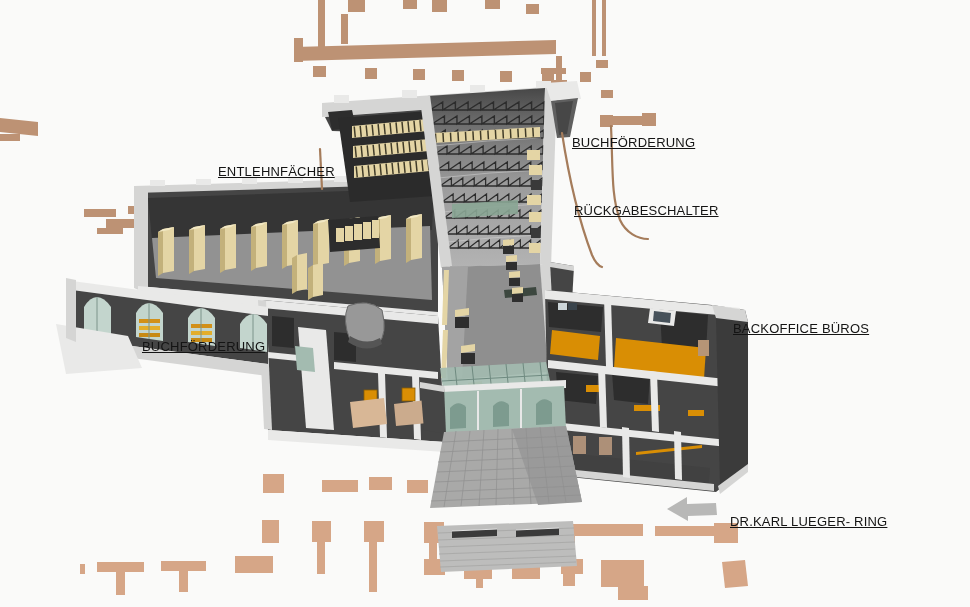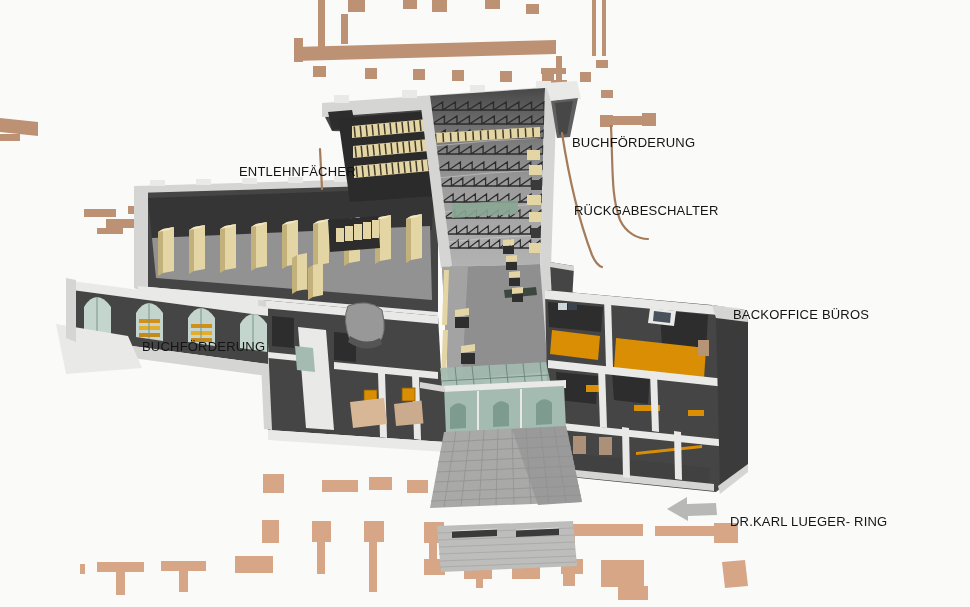--- a/index.html
+++ b/index.html
@@ -1,21 +1,21 @@
 <!DOCTYPE html>
 <html style="--background: #fafaf9; --context_tan: #bd9274; --context_tan_light: #d6a687; --wall_dark: #454545; --wall_darker: #2d2d2d; --slab_light: #d5d5d4; --cap_white: #e9e9e8; --floor_gray: #929292; --floor_orange: #d98e04; --shelf_beige: #e4d5a5; --shelf_beige_dark: #c3b17b; --glass_green: #a3bbb0; --glass_green_dark: #7d9b8f; --stone_gray: #a9a9a8; --leader_brown: #a57c5b; --arrow_gray: #b8b8b7; --label_text: #141414;"><head>
 <meta charset="utf-8">
 <style>
   html,body{margin:0;padding:0;background:#fff;}
   .scene{position:relative;width:970px;height:607px;overflow:hidden;
          background:var(--background,#fafaf9);
          font-family:"Liberation Sans", sans-serif;}
   .scene svg{position:absolute;left:0;top:0;}
   .label{position:absolute;font-size:13px;line-height:14px;letter-spacing:.2px;
-         color:var(--label_text,#141414);white-space:nowrap;}
+         color:var(--label_text,#141414);white-space:nowrap;text-decoration:underline;}
   .tan{fill:var(--context_tan)} .tan2{fill:var(--context_tan_light)}
   .wall{fill:var(--wall_dark)} .walld{fill:var(--wall_darker)}
   .cap{fill:var(--slab_light)} .capw{fill:var(--cap_white)}
   .floor{fill:var(--floor_gray)} .orange{fill:var(--floor_orange)}
   .beige{fill:var(--shelf_beige)} .beiged{fill:var(--shelf_beige_dark)}
   .glass{fill:var(--glass_green)} .glassd{fill:var(--glass_green_dark)}
   .stone{fill:var(--stone_gray)}
   .brown{stroke:var(--leader_brown);stroke-width:2.2;fill:none;stroke-linecap:round}
   .arrow{fill:var(--arrow_gray)}
 </style>
@@ -357,19 +357,19 @@
 
   <g>
     <path class="brown" d="M562,133 C570,185 581,226 592,255 C595,262 599,266 602,267"></path>
     <path class="brown" d="M611,126 C613,168 611,196 620,220 C626,233 638,239 648,239"></path>
     <path class="brown" d="M320,149 L322,189"></path>
   </g>
 
   <polygon class="arrow" points="667,509 687,497 687,504 716,503 717,515 688,516 688,521"></polygon>
 </svg>
 
-  <div class="label" style="left:239px;top:165px">ENTLEHNFÄCHER</div>
+  <div class="label" style="left:218px;top:165px">ENTLEHNFÄCHER</div>
   <div class="label" style="left:572px;top:136px">BUCHFÖRDERUNG</div>
   <div class="label" style="left:574px;top:204px">RÜCKGABESCHALTER</div>
-  <div class="label" style="left:733px;top:308px">BACKOFFICE BÜROS</div>
+  <div class="label" style="left:733px;top:322px">BACKOFFICE BÜROS</div>
   <div class="label" style="left:142px;top:340px">BUCHFÖRDERUNG</div>
   <div class="label" style="left:730px;top:515px">DR.KARL LUEGER- RING</div>
 </div>
 
 </body></html>

